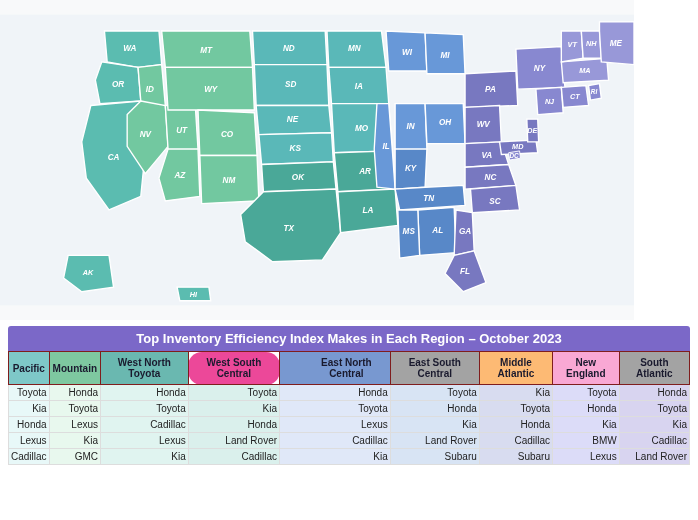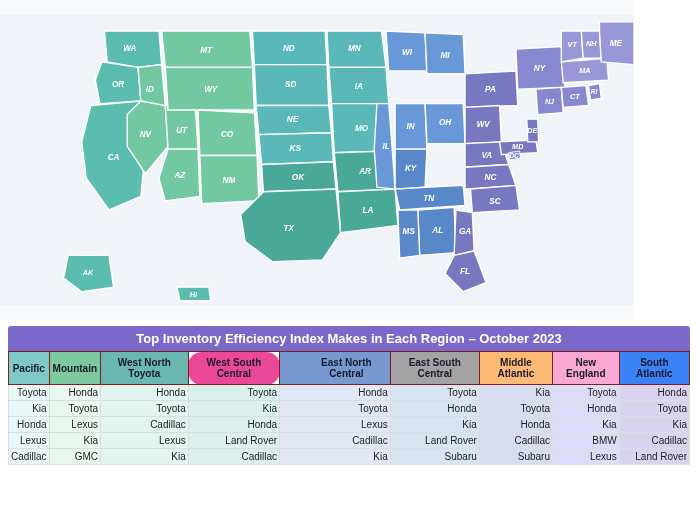--- a/index.html
+++ b/index.html
@@ -59,21 +59,21 @@
     }
 
     .data-table th.col-pacific { background: #7ec8c8; }
     .data-table th.col-mountain { background: #7ec8a0; }
     .data-table th.col-wnc { background: #6ab8b0; }
     .data-table th.col-wsc { background: #ec4899; border-radius: 14px; }
     .data-table th.col-enc { background: #7898d0; padding-left: 26px; }
     .data-table th.col-esc { background: #a3a3a3; }
     .data-table th.col-midatl { background: #fdba74; }
     .data-table th.col-neweng { background: #f9a8d4; }
-    .data-table th.col-satl { background: #3b82f6; }
+    .data-table th.col-satl { background: #a3a3a3; }
 
     .data-table td {
       text-align: right;
       padding: 2px 2px;
       border: 1px solid #ddd;
       vertical-align: top;
       font-size: 10px;
       color: #222;
     }
 

